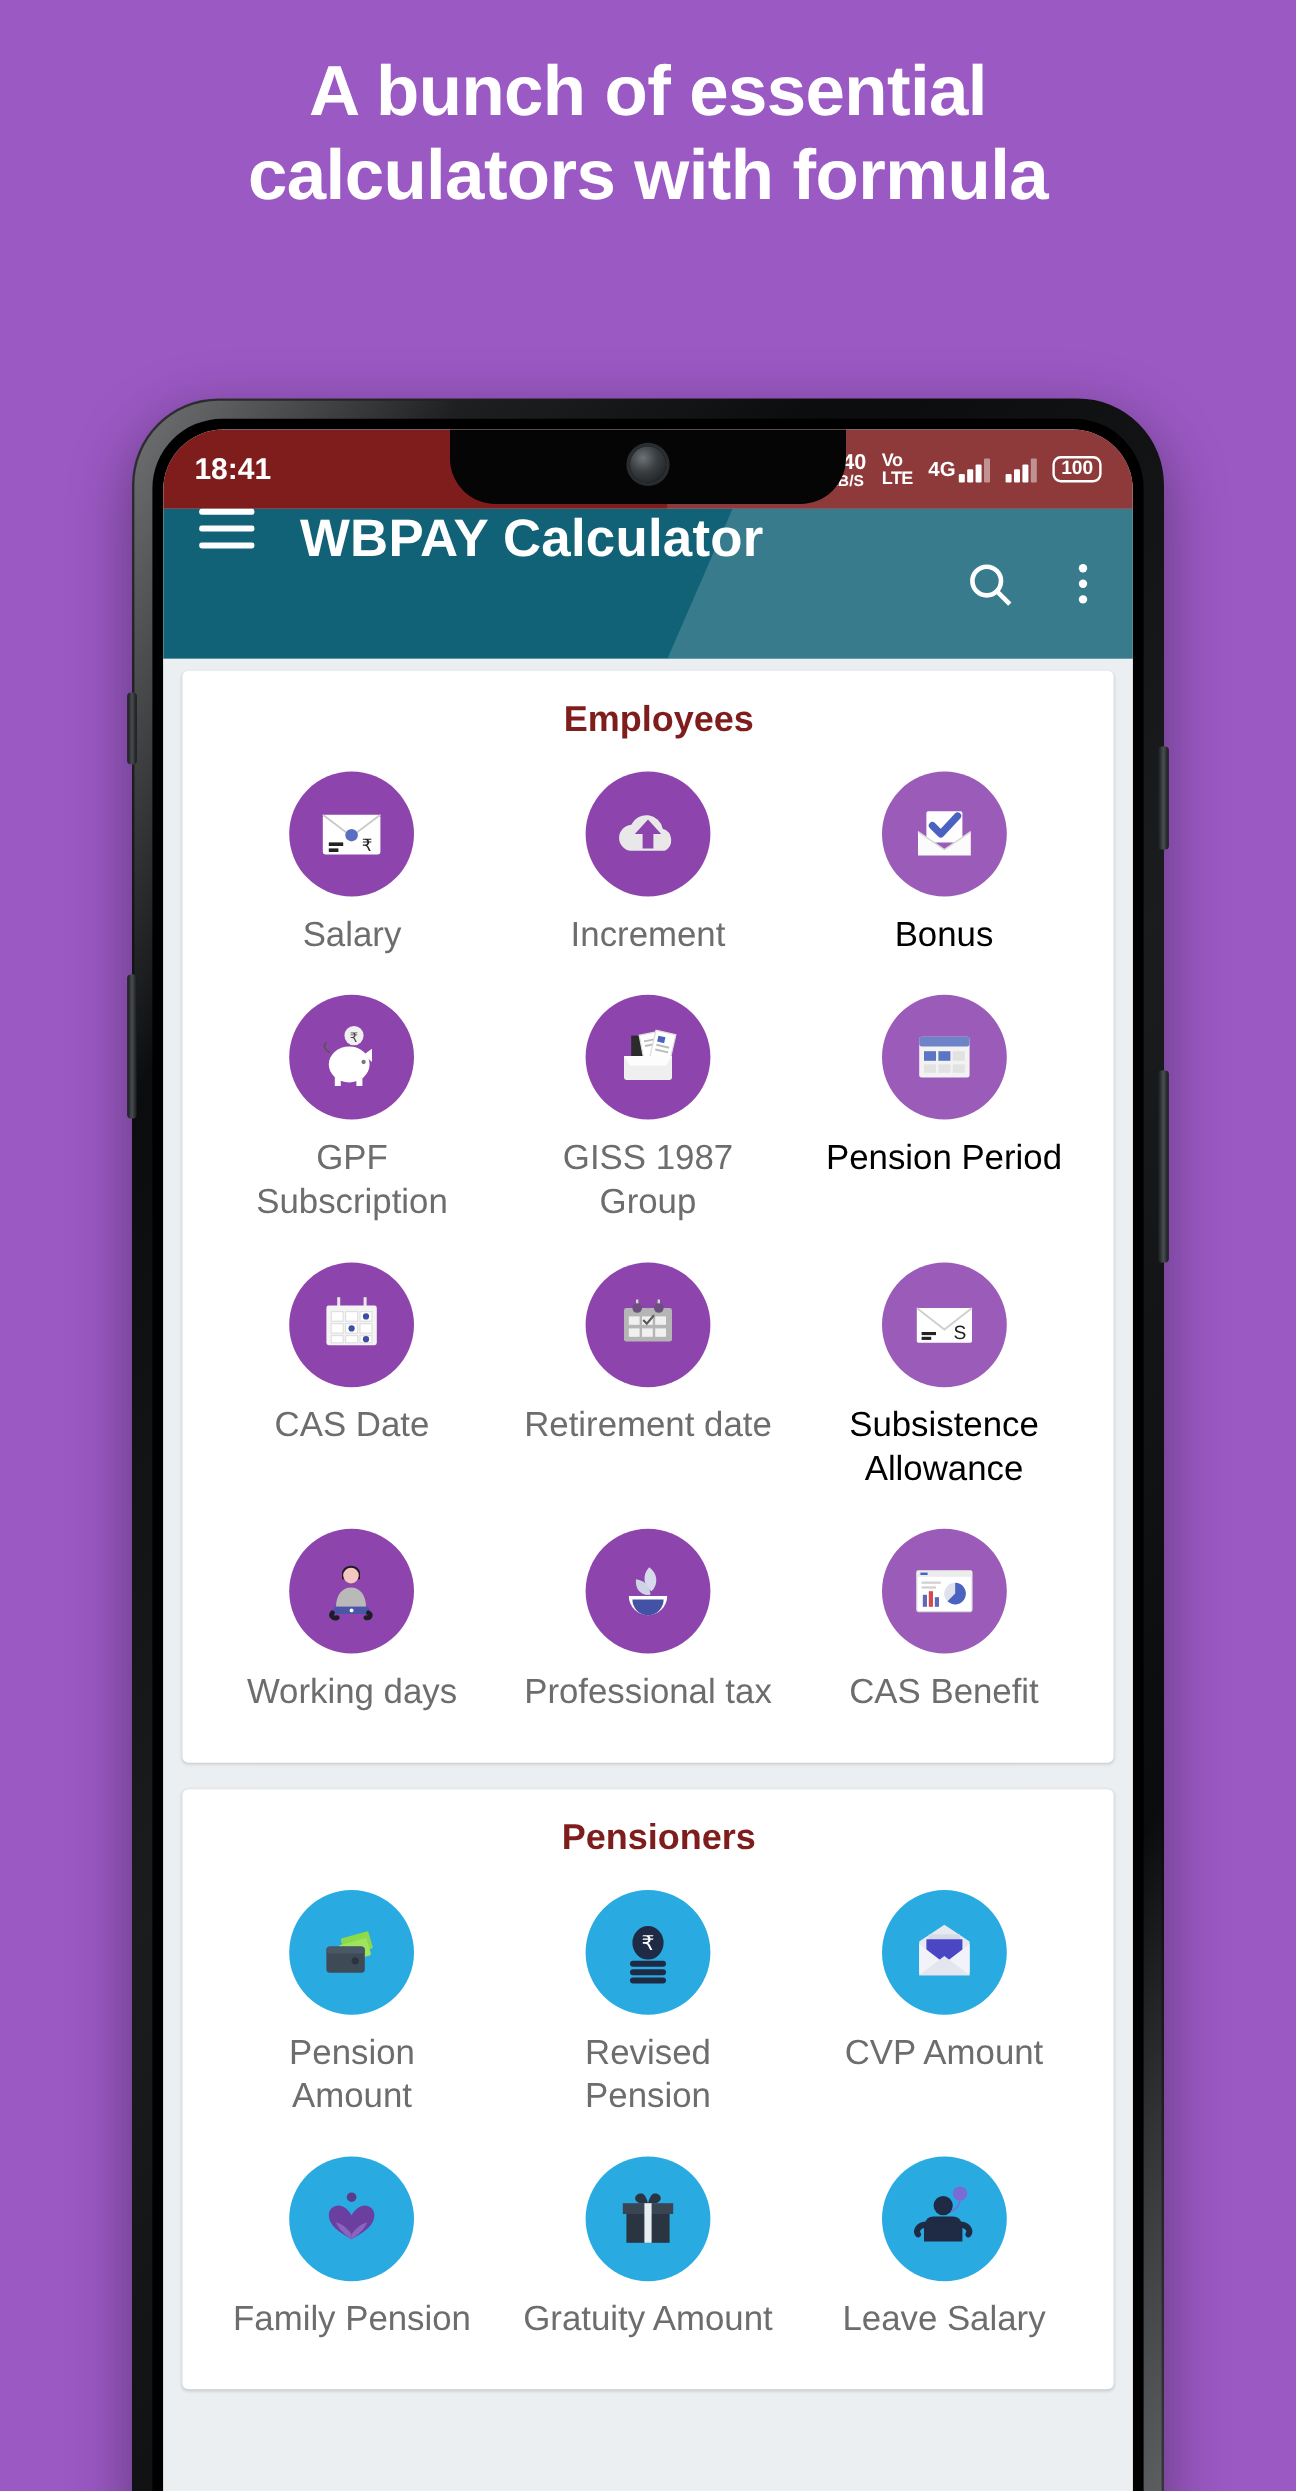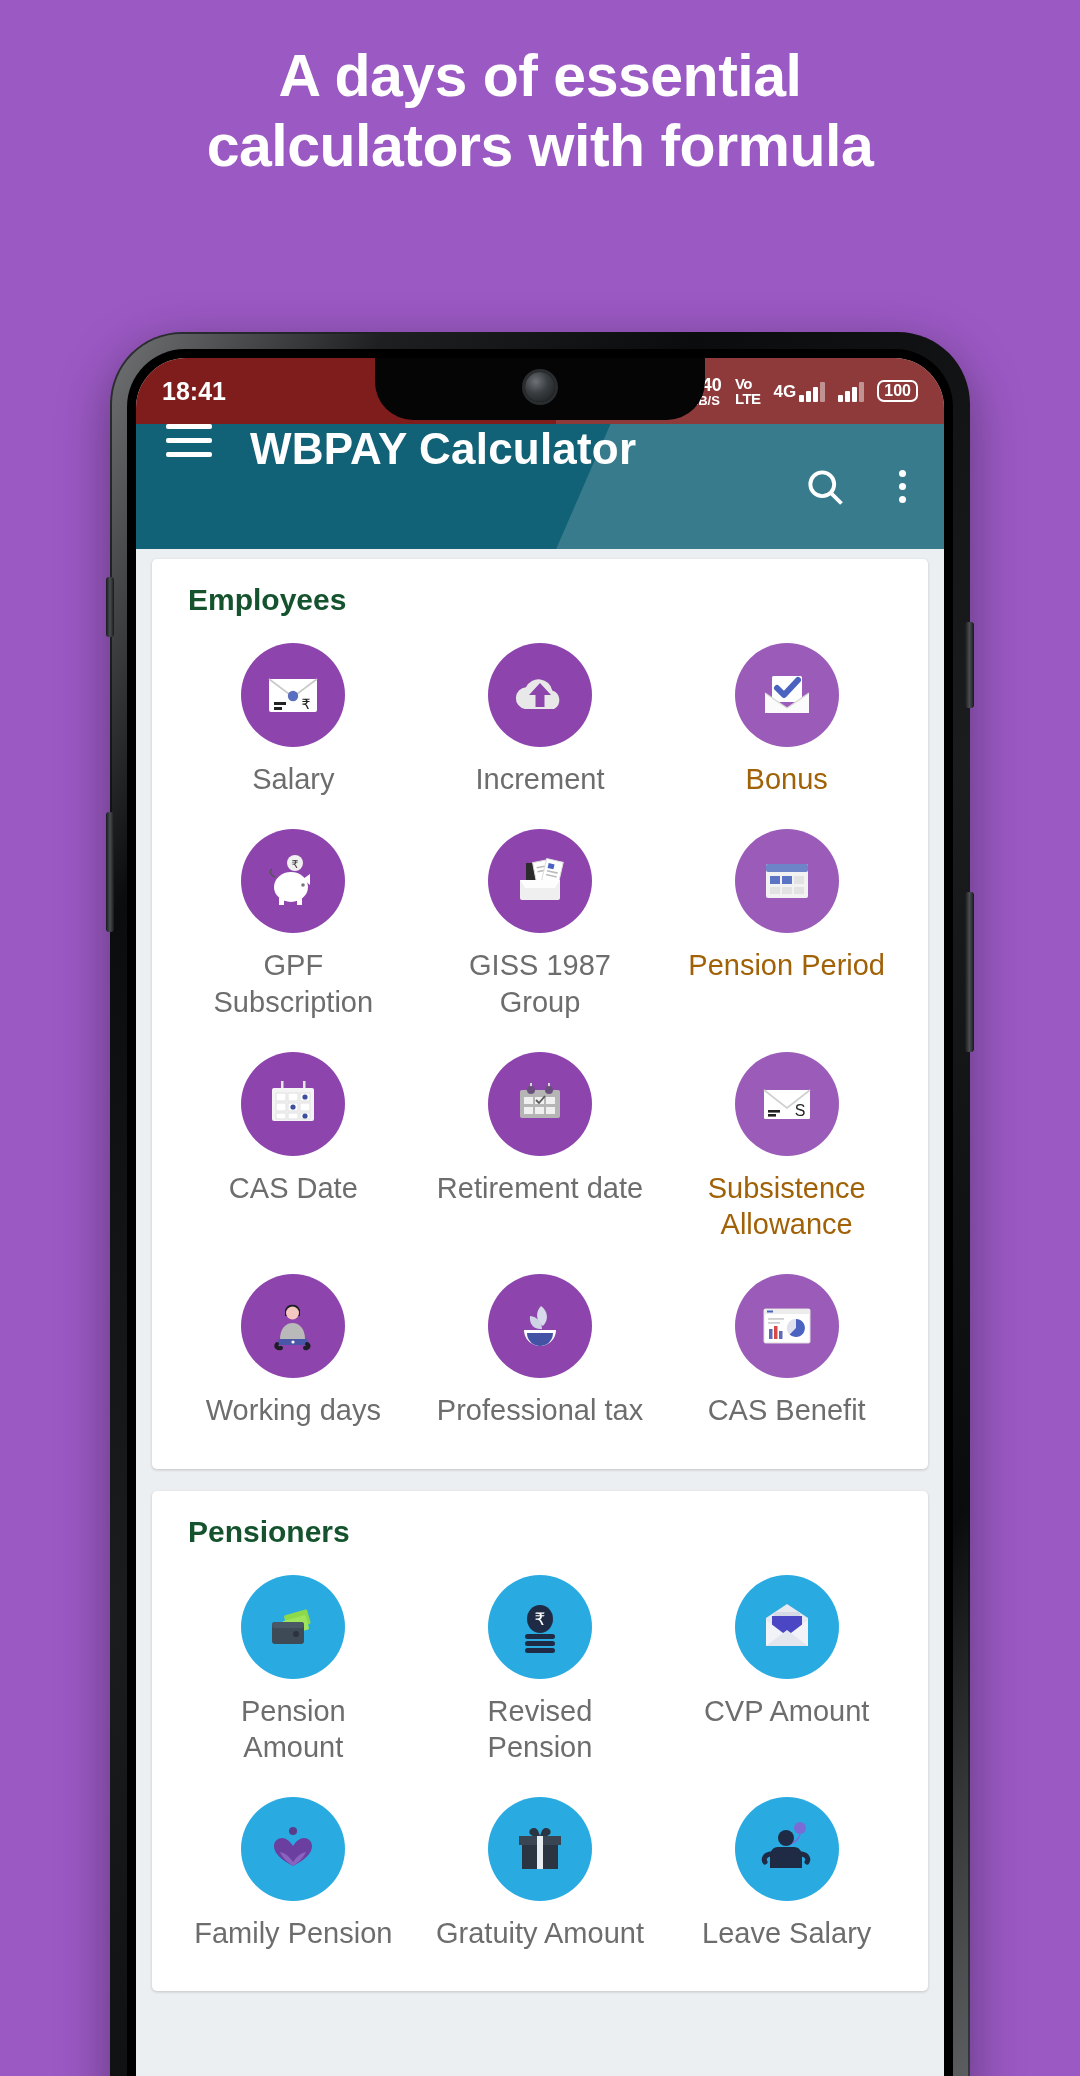--- a/index.html
+++ b/index.html
@@ -118,49 +118,50 @@
     position:absolute; top:191px; left:0; right:0; bottom:0;
     background:#eceff1; padding: 10px 16px 0 16px;
     overflow:hidden;
   }
   .card {
     background:#fff; border-radius:5px; margin-bottom:22px;
     box-shadow: 0 1px 3px rgba(0,0,0,.18);
     padding: 20px 18px 26px 18px;
   }
   .card-title {
-    font-size:30px; font-weight:700; color:#14532d;
+    font-size:30px; font-weight:700; color:#7f1d1d;
     margin: 4px 0 8px 18px;
+    text-align: center;
   }
   .grid { display:grid; grid-template-columns: repeat(3, 1fr); }
   .tile {
     display:flex; flex-direction:column; align-items:center;
     padding: 18px 6px 14px 6px; cursor:pointer;
   }
   .tile .circle {
     width:104px; height:104px; border-radius:50%;
     display:flex; align-items:center; justify-content:center;
     margin-bottom:14px;
   }
   .tile .tlabel {
     font-size:29px; color:#6d6d6d; text-align:center;
     line-height:1.25; max-width:210px;
     font-family:"Liberation Sans", sans-serif;
   }
-  .tile .tlabel.faded { color:#a16207; }
+  .tile .tlabel.faded { color:#000000; }
   .c-purple { background:#8e44ad; }
   .c-purple-l { background:#9b5bb8; }
   .c-blue   { background:#29abe2; }
   svg { display:block; }
 </style>
 </head>
 <body>
 
 <div class="headline">
-  <div>A days of essential</div>
+  <div>A bunch of essential</div>
   <div>calculators with formula</div>
 </div>
 
 <div class="phone">
   <div class="btn-side btn-r1"></div>
   <div class="btn-side btn-r2"></div>
   <div class="btn-side btn-l1"></div>
   <div class="btn-side btn-l2"></div>
 
   <div class="bezel">

